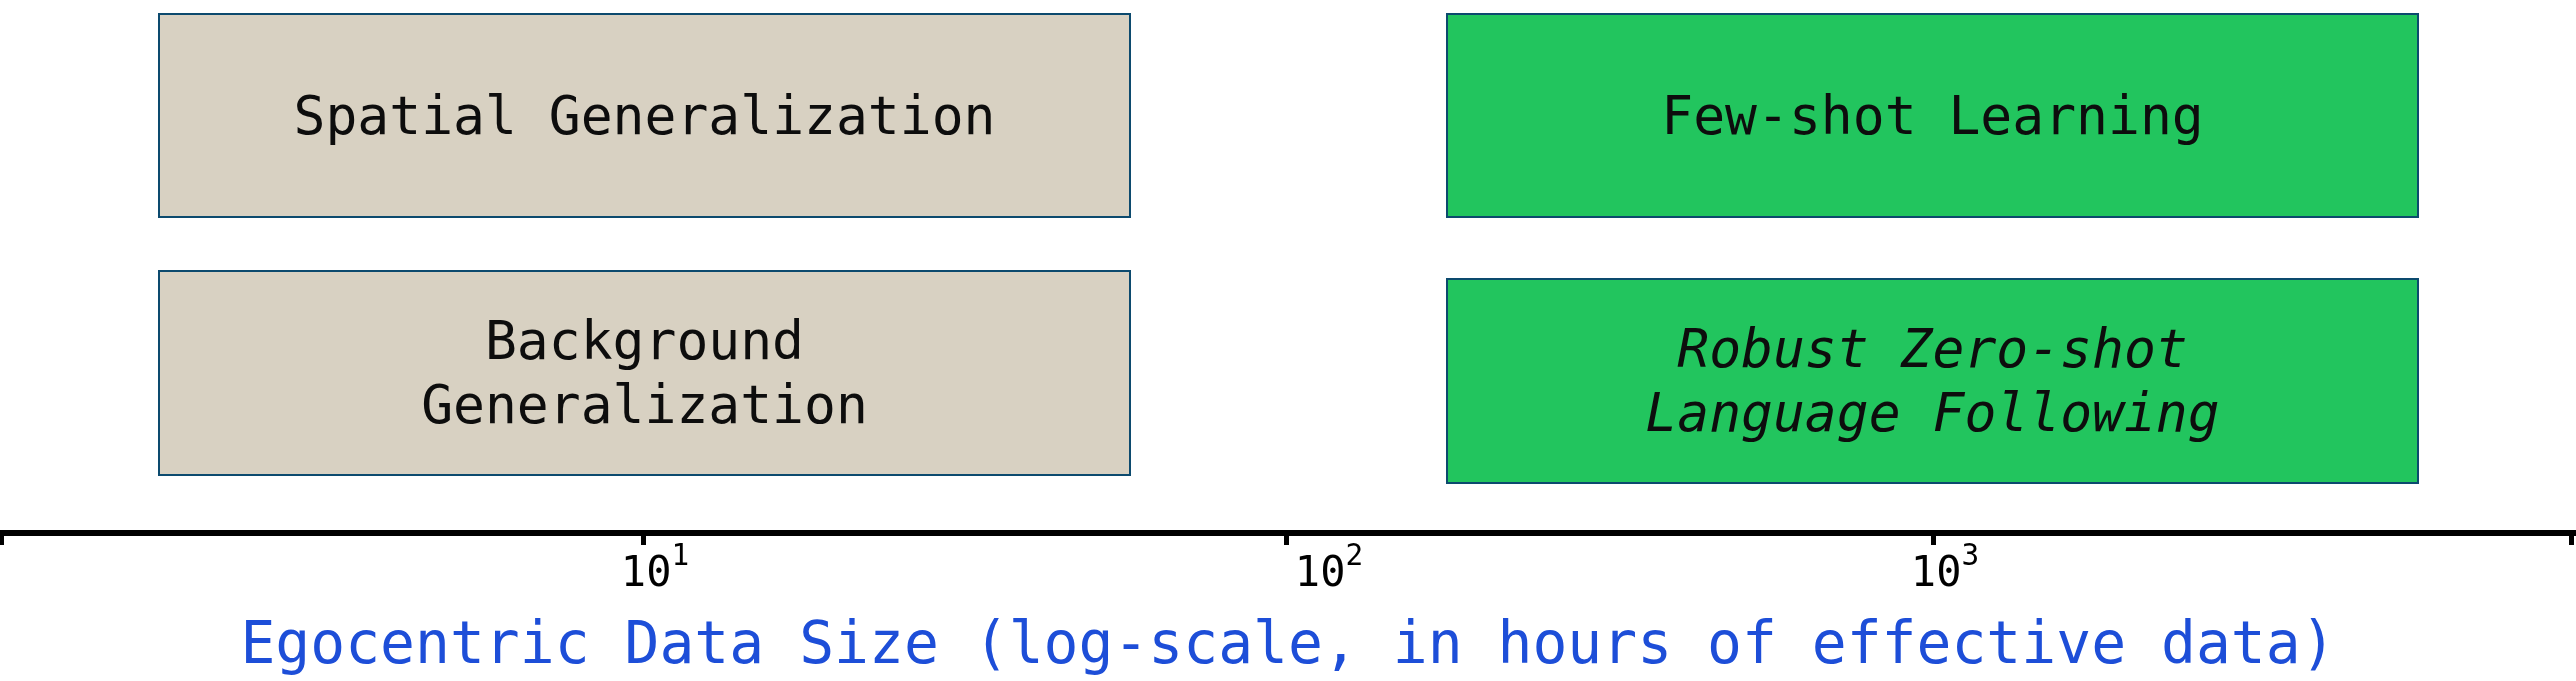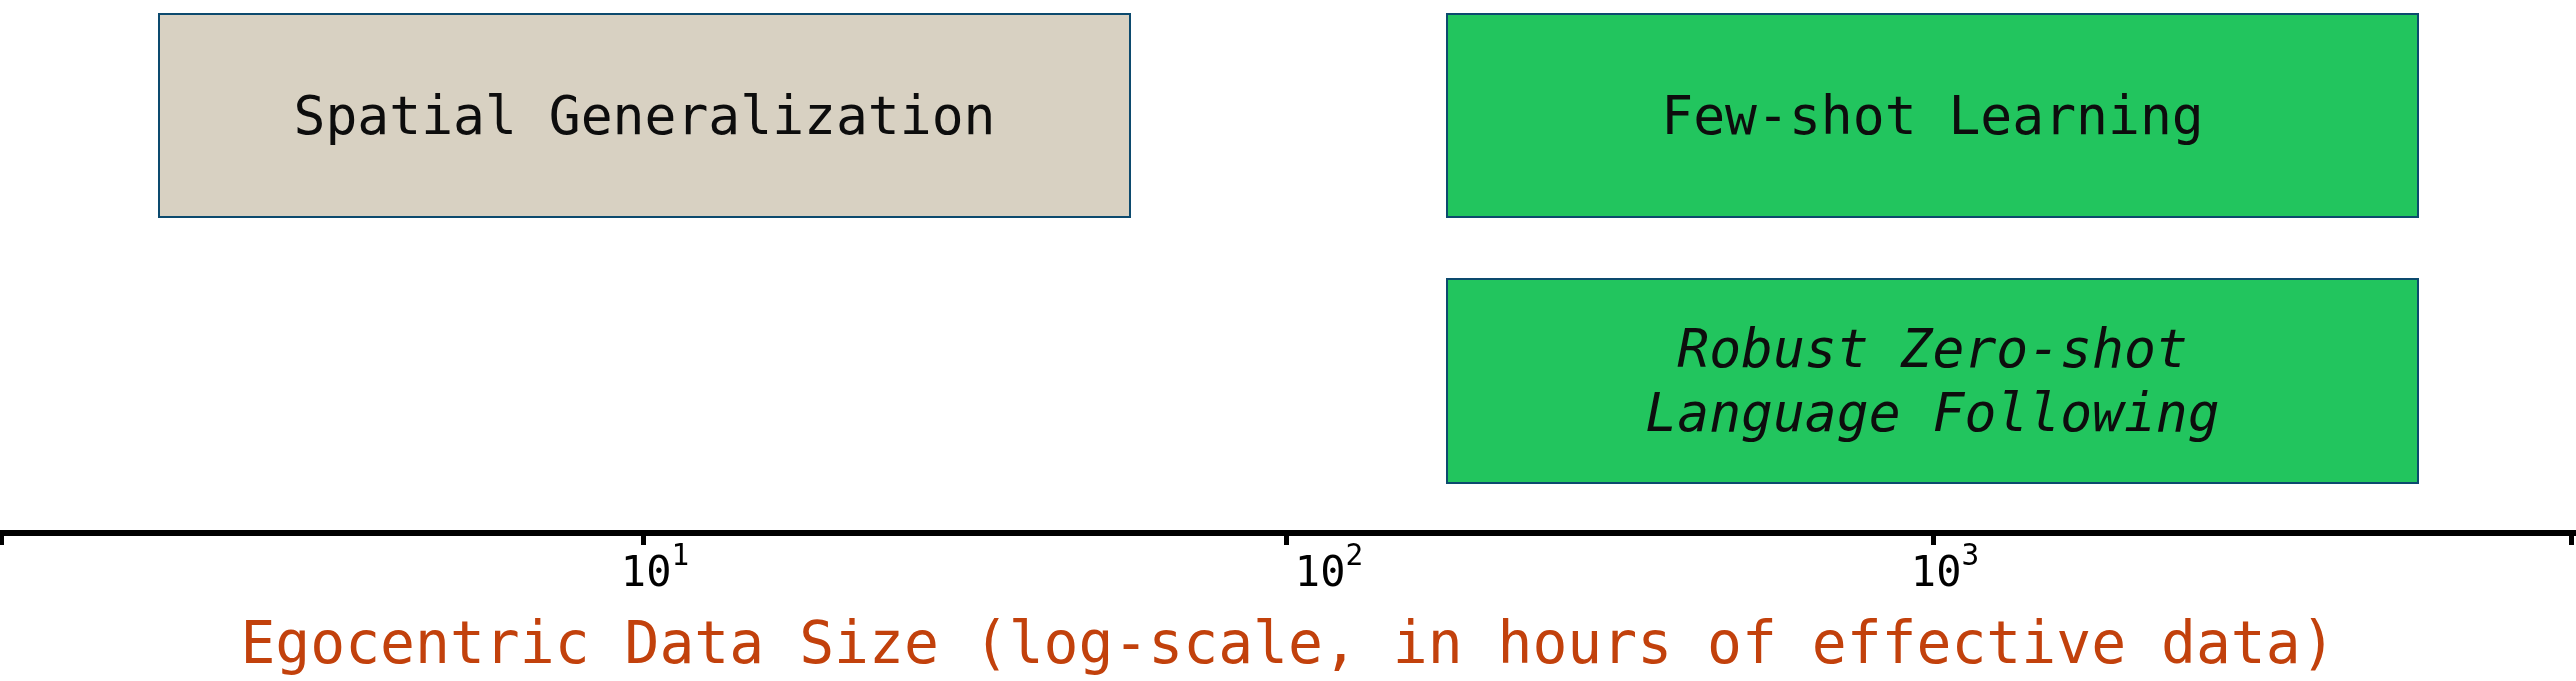--- a/index.html
+++ b/index.html
@@ -78,33 +78,35 @@
   .tick-label-1k  { left: 1945px; }
 
   .x-label {
     position: absolute;
     left: 0;
     top: 614px;
     width: 2576px;
     text-align: center;
     font-size: 58px;
     line-height: 1;
-    color: #c2410c;
+    color: #1d4ed8;
     white-space: nowrap;
   }
 </style>
 </head>
 <body>
 
 <div class="figure">
 
   <div class="box fill-left box-top-left">Spatial Generalization</div>
 
   <div class="box fill-right box-top-right">Few-shot Learning</div>
 
+  <div class="box fill-left box-bottom-left">Background
+Generalization</div>
 
   <div class="box fill-right box-bottom-right">Robust Zero-shot
 Language Following</div>
 
   <div class="axis-line"></div>
 
   <div class="tick tick-0"></div>
   <div class="tick tick-10"></div>
   <div class="tick tick-100"></div>
   <div class="tick tick-1k"></div>

